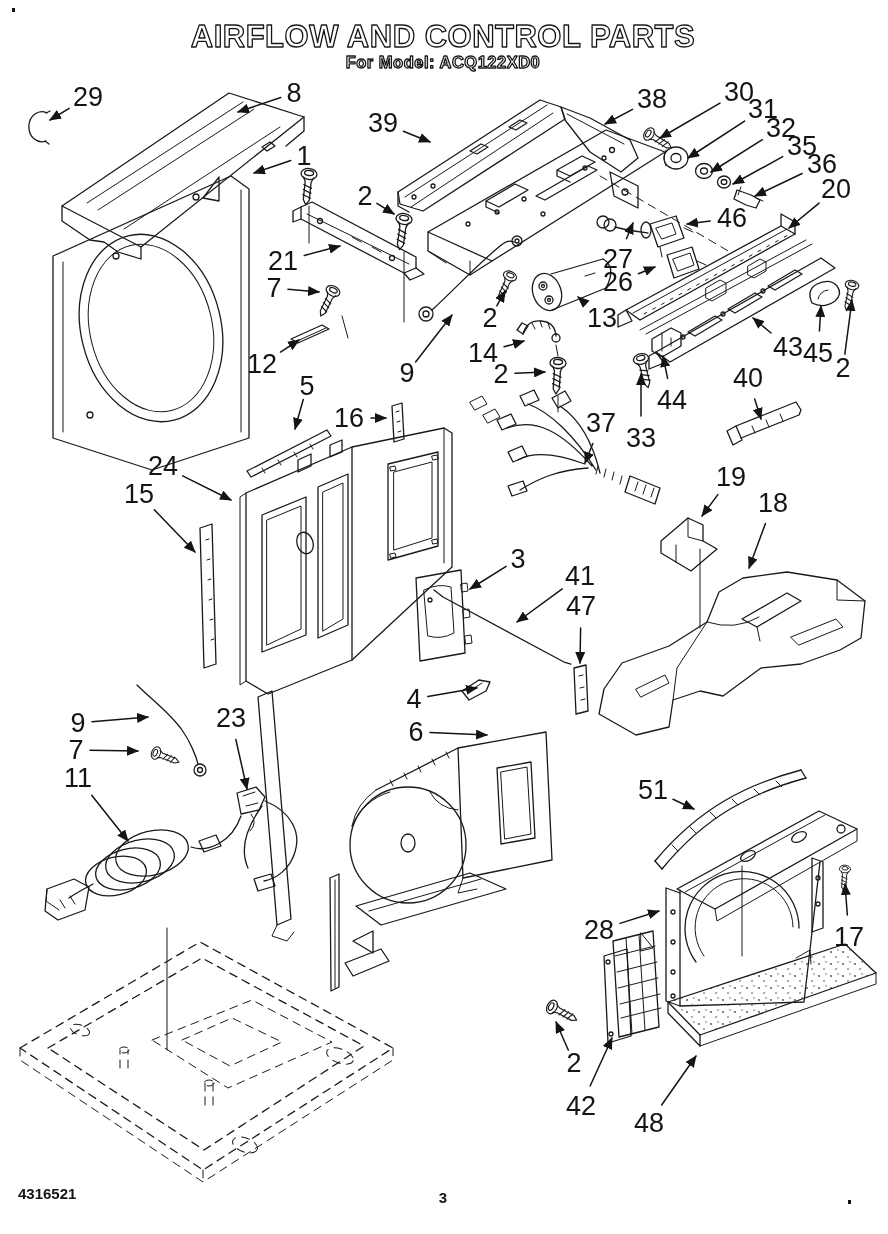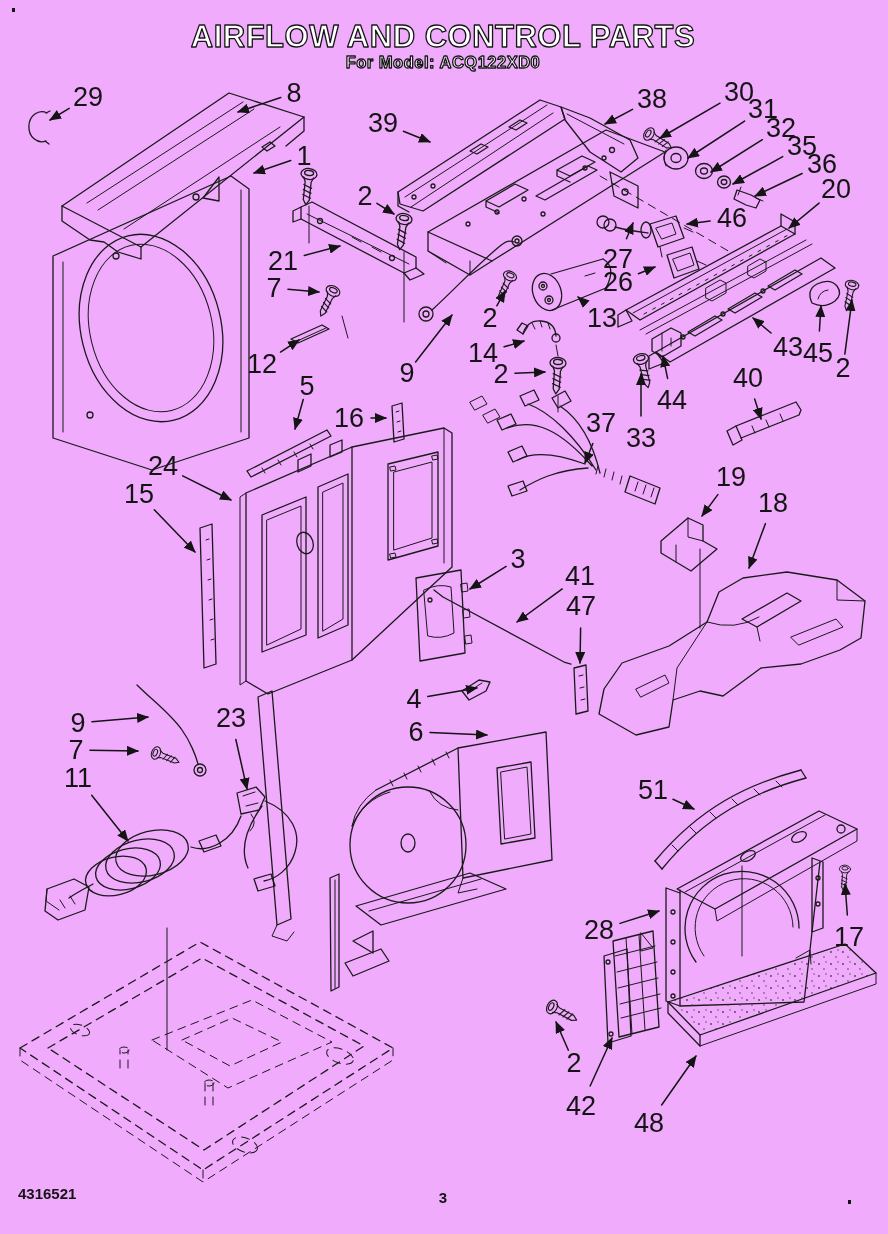--- a/index.html
+++ b/index.html
@@ -1,16 +1,16 @@
 <!DOCTYPE html>
 <html><head>
 <meta charset="utf-8">
 <style>
   html,body { margin:0; padding:0; background:#e8e8e8; }
-  .page { position:relative; width:888px; height:1234px; background:#f0abfc;
+  .page { position:relative; width:888px; height:1234px; background:#ffffff;
           font-family:"Liberation Sans", sans-serif; overflow:hidden; margin:0 auto; }
   .page svg { position:absolute; left:0; top:0; }
   .art, .art * { stroke:#1a1a1a; fill:none; stroke-width:1.3; stroke-linejoin:round; stroke-linecap:round; }
   .thin  { stroke-width:1; }
   .dsh   { stroke-dasharray:8 6; }
   .tick  { stroke-dasharray:3 7; }
   .leader{ stroke:#141414; stroke-width:1.5; fill:none; }
   .arw   { fill:#141414; stroke:none; }
   .pd    { fill:#444; stroke:none; }
   .speck { fill:url(#speckp); }

